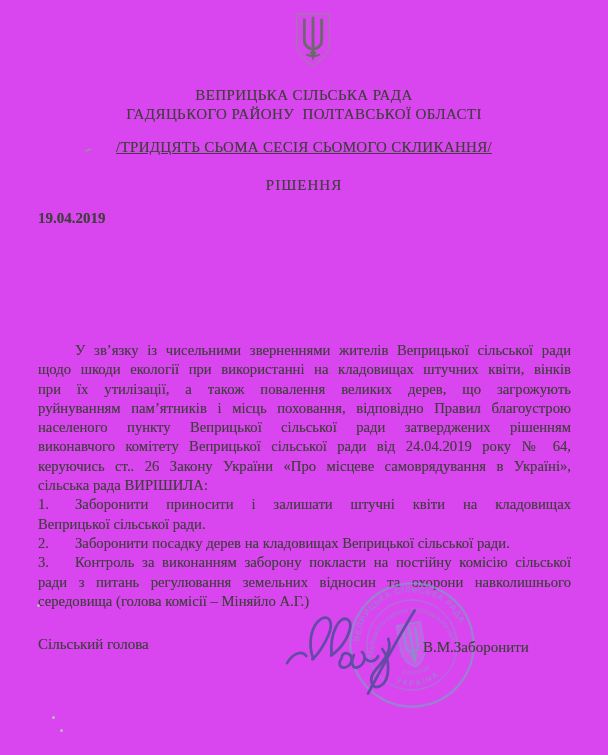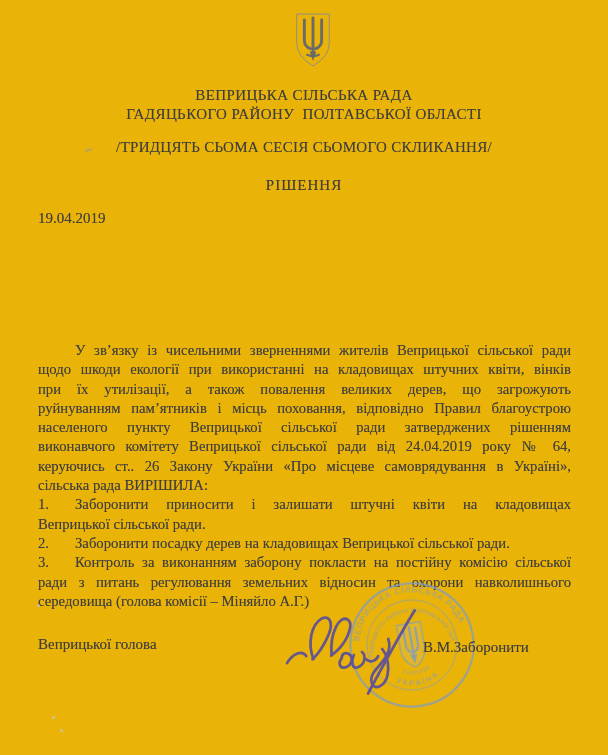--- a/index.html
+++ b/index.html
@@ -1,32 +1,32 @@
 <!DOCTYPE html>
 <html><head>
 <meta charset="utf-8">
 <style>
   html,body{margin:0;padding:0;background:#e8e8e8;}
   .page{
     position:relative;
     width:608px;height:755px;
     margin:0 auto;
-    background:#eab308;
+    background:#d946ef;
     font-family:"Liberation Serif","DejaVu Serif",serif;
     color:#403f3d;
     overflow:hidden;
   }
   .ink{ text-shadow:0 0 .5px rgba(70,70,70,.55); }
   .center{ position:absolute;left:0;right:0;text-align:center; }
   .abs{ position:absolute; }
 
   .org-line{ font-size:15px;letter-spacing:.4px; }
-  .session-line{ font-size:15px;letter-spacing:.3px; }
+  .session-line{ font-size:15px;letter-spacing:.3px;text-decoration:underline; }
   .doc-type{ font-size:15px;letter-spacing:1px; }
-  .date-line{ font-size:15px; }
+  .date-line{ font-size:15px;font-weight:bold; }
 
   .subject{ left:38px;top:247px;width:330px;font-size:15.3px;line-height:24.3px; }
 
   .flow{ left:38px;top:341px;width:533px;font-size:14.7px; }
   .line{
     height:19.3px;line-height:19.3px;
     text-align:left;overflow:hidden;white-space:nowrap;
   }
   .line.just{
     text-align:justify;text-align-last:justify;text-justify:inter-word;
@@ -139,20 +139,20 @@
       <path d="M30,56 C24,40 28,22 38,16 C46,12 50,20 45,32 C41,42 34,52 29,56"></path>
       <path d="M48,52 C46,30 56,12 64,17 C70,21 64,36 56,45 C50,51 46,54 48,52"></path>
       <path d="M58,55 C54,60 56,66 62,64 C68,62 70,54 65,51 C61,49 58,51 58,55"></path>
       <path d="M70,52 C66,62 70,67 76,63 C81,60 82,52 78,49"></path>
       <path d="M82,56 C86,60 92,58 94,53"></path>
       <path d="M98,46 C106,56 106,76 97,82 C88,88 83,76 92,66 C100,57 108,48 104,36"></path>
       <path d="M84,90 C98,64 114,34 130,8"></path>
     </g>
   </svg>
 
-  <div class="abs footer-label ink">Веприцької голова</div>
+  <div class="abs footer-label ink">Сільський голова</div>
   <div class="abs sig-name ink">В.М.Заборонити</div>
 
   <div class="abs speck s1"></div>
   <div class="abs speck s2"></div>
   <div class="abs speck s3"></div>
 
 </div>
 
 </body></html>

